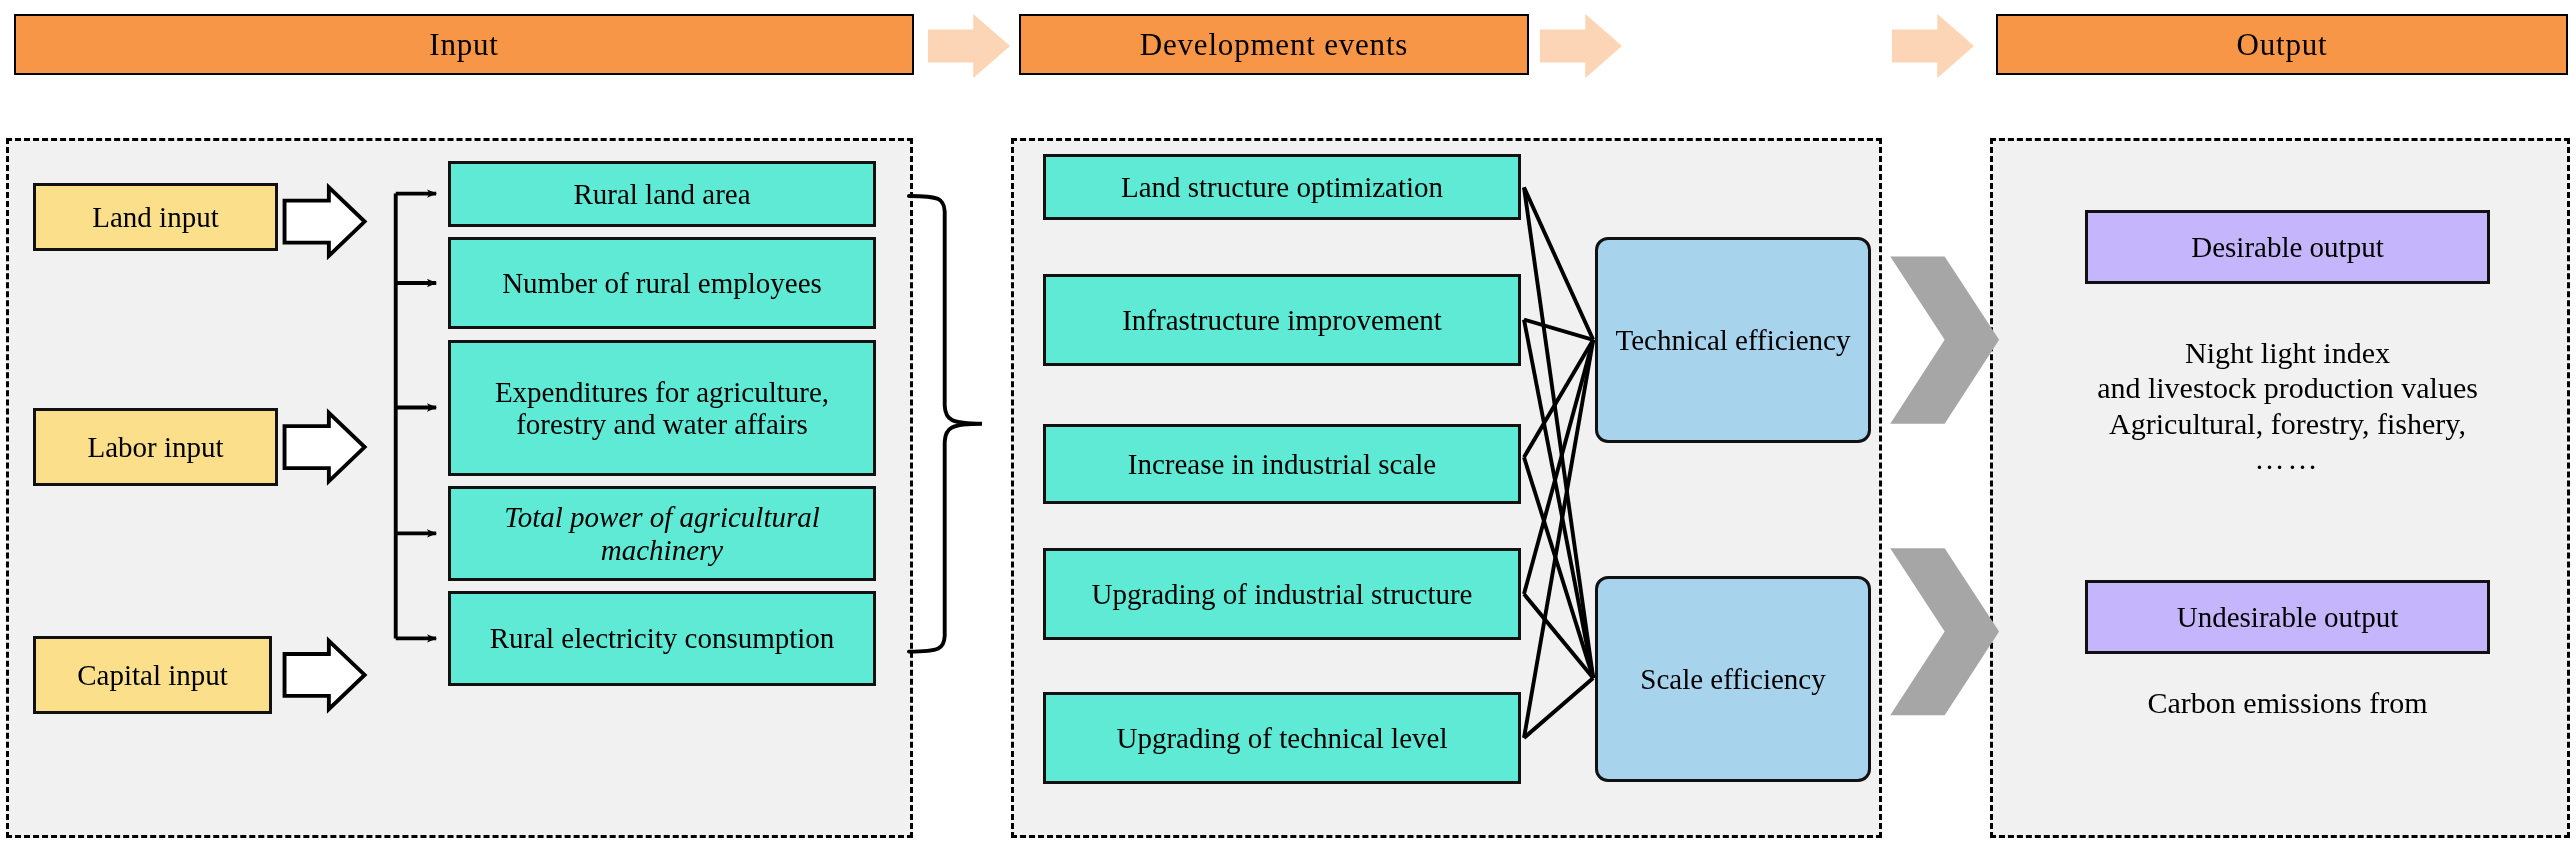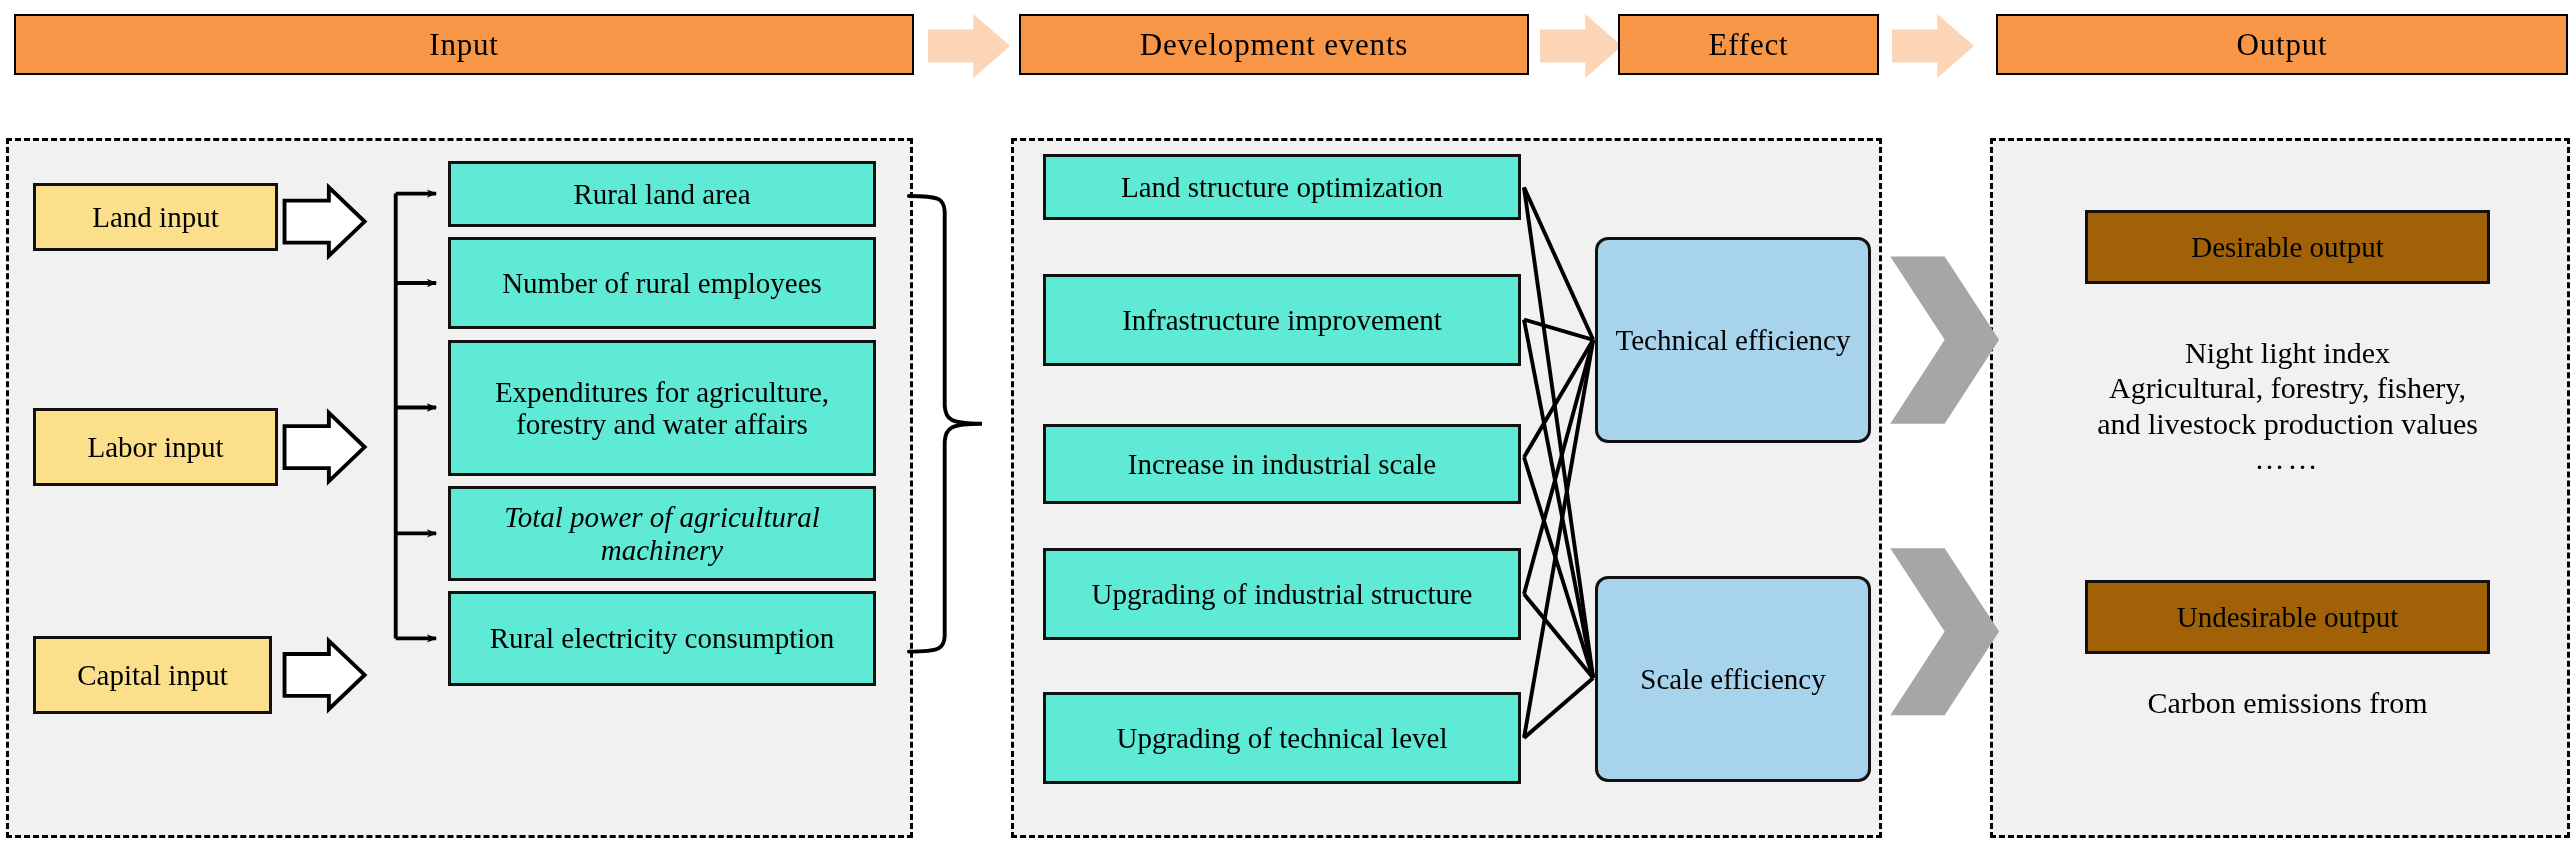--- a/index.html
+++ b/index.html
@@ -48,21 +48,21 @@
     border:3.1px solid #111;
     display:flex; align-items:center; justify-content:center;
     text-align:center;
     color:#000;
     line-height:1.12;
     background:#fff;
   }
   .box.yellow { background:#FBDF8B; font-size:29px; }
   .box.white  { background:#5eead4; font-size:29px; }
   .box.blue   { background:#A8D3EC; font-size:29px;border-radius:13px; }
-  .box.green  { background:#a16207; font-size:29px; }
+  .box.green  { background:#c4b5fd; font-size:29px; }
 
   
   .y1 { left:33px; top:183px; width:245px; height:68px; }
   .y2 { left:33px; top:408px; width:245px; height:78px; }
   .y3 { left:33px; top:636px; width:239px; height:78px; }
 
   
   .w1 { left:448px; top:161px; width:428px;  height:66px; }
   .w2 { left:448px; top:237px; width:428px;  height:92px; }
   .w3 { left:448px; top:340px; width:428px;  height:136px; }
@@ -121,23 +121,20 @@
   <div class="hdr hdr-dev">
     <span>Development events</span>
   </div>
 
   <div class="band-arrow ba2">
     <svg viewBox="0 0 105 82" preserveAspectRatio="none">
       <polygon points="0,20 58,20 58,0 105,41 58,82 58,62 0,62" fill="#FBD5B5"></polygon>
     </svg>
   </div>
 
-  <div class="hdr hdr-eff">
-    <span>Effect</span>
-  </div>
 
   <div class="band-arrow ba3">
     <svg viewBox="0 0 105 82" preserveAspectRatio="none">
       <polygon points="0,20 58,20 58,0 105,41 58,82 58,62 0,62" fill="#FBD5B5"></polygon>
     </svg>
   </div>
 
   <div class="hdr hdr-out">
     <span>Output</span>
   </div>
@@ -194,22 +191,22 @@
 </div>
 <div class="box blue b2">
   <span>Scale efficiency</span>
 </div>
 
 <div class="box green g1">
   <span>Desirable  output</span>
 </div>
 <div class="out-text out-text-1">
   <div>Night light index</div>
+  <div>and livestock production values</div>
   <div>Agricultural, forestry, fishery,</div>
-  <div>and livestock production values</div>
   <div class="dots">……</div>
 </div>
 
 <div class="box green g2">
   <span>Undesirable  output</span>
 </div>
 <div class="out-text out-text-2">
   <div>Carbon emissions from</div>
 </div>
 

